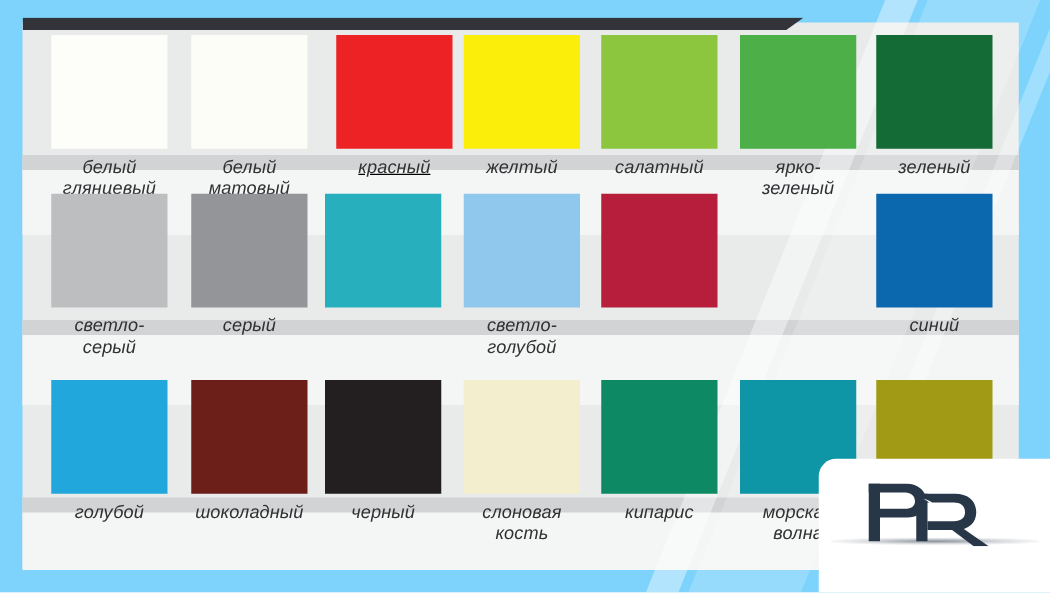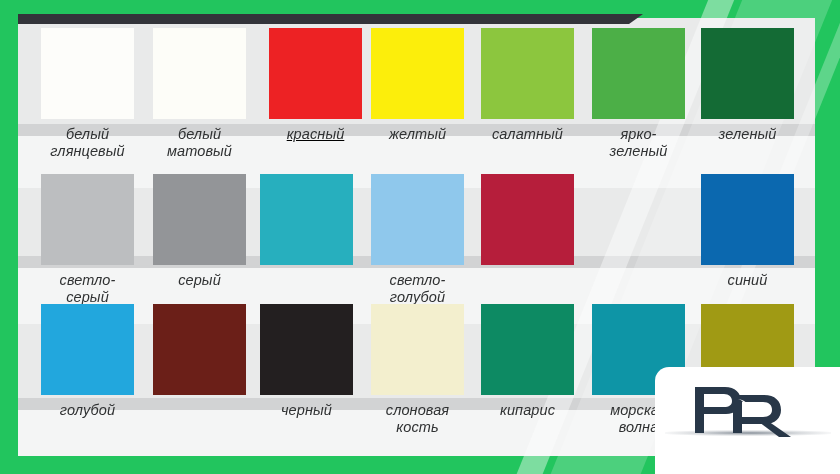--- a/index.html
+++ b/index.html
@@ -9,21 +9,21 @@
     background: #ffffff;
   }
   body {
     font-family: "Liberation Sans", "DejaVu Sans", sans-serif;
   }
   #stage {
     position: relative;
     width: 840px;
     height: 474px;
     overflow: hidden;
-    background: #22c55e;
+    background: #7dd3fc;
   }
 
   
   .plate {
     position: absolute;
     left: 18px;
     top: 18px;
     width: 797px;
     height: 437px;
     background: #e9eaea;
@@ -80,21 +80,21 @@
     width: 840px;
     height: 474px;
   }
   .row {
     position: absolute;
     left: 0;
     width: 840px;
     height: 142px;
   }
   .row.r0 { top: 28px; }
-  .row.r1 { top: 174px; }
+  .row.r1 { top: 155px; }
   .row.r2 { top: 304px; }
 
   .cell {
     position: absolute;
     top: 0;
     width: 107px;
     text-align: center;
   }
   .swatch {
     width: 93px;
@@ -221,20 +221,21 @@
           <div class="caption">синий</div>
         </div>
       </div>
     <div class="row r2">
         <div class="cell" style="left: 34px;">
           <div class="swatch" style="background: rgb(34, 167, 221);"></div>
           <div class="caption">голубой</div>
         </div>
         <div class="cell" style="left: 146px;">
           <div class="swatch" style="background: rgb(107, 31, 24);"></div>
+          <div class="caption">шоколадный</div>
         </div>
         <div class="cell" style="left: 253px;">
           <div class="swatch" style="background: rgb(35, 31, 32);"></div>
           <div class="caption">черный</div>
         </div>
         <div class="cell" style="left: 364px;">
           <div class="swatch" style="background: rgb(243, 239, 206);"></div>
           <div class="caption">слоновая
 кость</div>
         </div>

